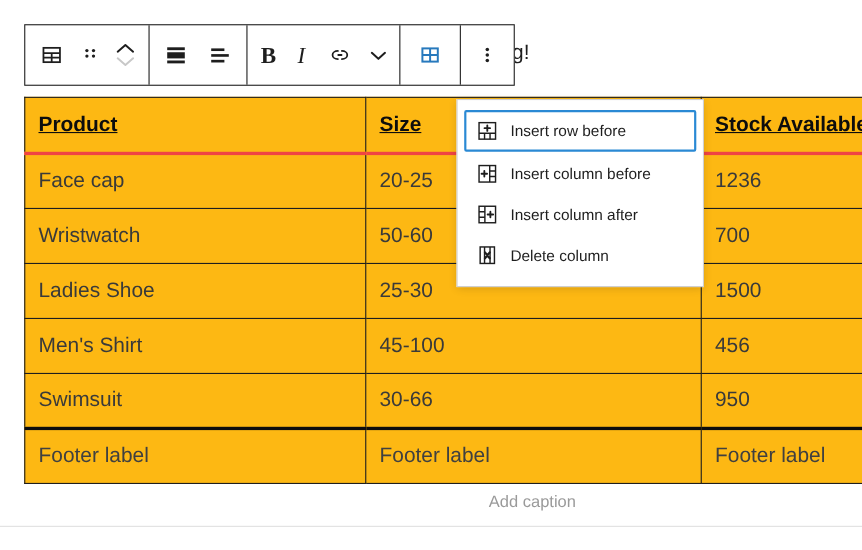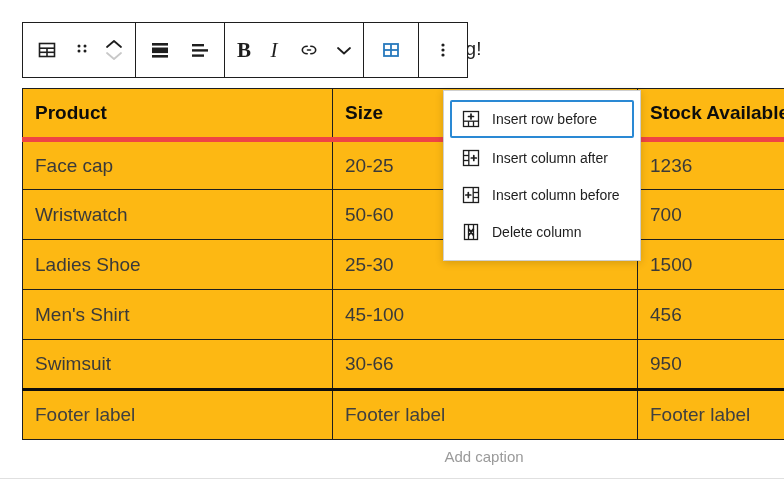--- a/index.html
+++ b/index.html
@@ -109,22 +109,23 @@
     vertical-align: middle;
     background: #fdb813;
     color: #3a3a3a;
     box-sizing: border-box;
     overflow: hidden;
     white-space: nowrap;
   }
   table.wp-table thead th {
     font-weight: bold;
     color: #0d0d0d;
-    border-bottom: 5px solid #ef4444;
+    border-bottom: 3px solid #ef4444;
     height: 51px;
+    text-decoration: underline;
   }
   table.wp-table tfoot td {
     color: #404040;
     border-top: 3px solid #0d0d0d;
   }
   .col-product { width: 310px; }
   .col-size    { width: 305px; }
   .col-stock   { width: 245px; }
 
   #table-caption {
@@ -145,28 +146,27 @@
     height: 1px;
     background: #e0e0e0;
     z-index: 6;
   }
 
   
   #table-menu {
     position: absolute;
     left: 415px;
     top: 90px;
-    width: 198px;
+    width: 225px;
     background: #ffffff;
     border: 1px solid #cfcfcf;
     box-shadow: 0 2px 8px rgba(0,0,0,0.16);
     padding: 6px 4px 8px 4px;
     z-index: 30;
     box-sizing: border-box;
-    margin-left: 28px;
   }
   .menu-item {
     display: flex;
     align-items: center;
     gap: 10px;
     height: 34px;
     padding: 0 8px;
     margin: 3px 2px;
     font-size: 14px;
     color: #1e1e1e;
@@ -355,40 +355,40 @@
     </span>
     <span>Insert row before</span>
   </div>
 
 
 
   <div class="menu-item">
     <span class="mi-icon">
       <svg width="20" height="20" viewBox="0 0 20 20" fill="none" aria-hidden="true">
         <rect x="2.5" y="2.5" width="15" height="15" stroke="#1e1e1e" stroke-width="1.3"></rect>
+        <line x1="12.2" y1="2.5" x2="12.2" y2="17.5" stroke="#1e1e1e" stroke-width="1.3"></line>
+        <line x1="12.2" y1="7.5" x2="17.5" y2="7.5" stroke="#1e1e1e" stroke-width="1.3"></line>
+        <line x1="12.2" y1="12.5" x2="17.5" y2="12.5" stroke="#1e1e1e" stroke-width="1.3"></line>
+        <path d="M7.3 7.5 L7.3 12.5 M4.8 10 L9.8 10" stroke="#1e1e1e" stroke-width="1.7" stroke-linecap="round"></path>
+      </svg>
+    </span>
+    <span>Insert column before</span>
+  </div>
+
+  <div class="menu-item">
+    <span class="mi-icon">
+      <svg width="20" height="20" viewBox="0 0 20 20" fill="none" aria-hidden="true">
+        <rect x="2.5" y="2.5" width="15" height="15" stroke="#1e1e1e" stroke-width="1.3"></rect>
         <line x1="7.8" y1="2.5" x2="7.8" y2="17.5" stroke="#1e1e1e" stroke-width="1.3"></line>
         <line x1="2.5" y1="7.5" x2="7.8" y2="7.5" stroke="#1e1e1e" stroke-width="1.3"></line>
         <line x1="2.5" y1="12.5" x2="7.8" y2="12.5" stroke="#1e1e1e" stroke-width="1.3"></line>
         <path d="M12.8 7.5 L12.8 12.5 M10.3 10 L15.3 10" stroke="#1e1e1e" stroke-width="1.7" stroke-linecap="round"></path>
       </svg>
     </span>
     <span>Insert column after</span>
-  </div>
-
-  <div class="menu-item">
-    <span class="mi-icon">
-      <svg width="20" height="20" viewBox="0 0 20 20" fill="none" aria-hidden="true">
-        <rect x="2.5" y="2.5" width="15" height="15" stroke="#1e1e1e" stroke-width="1.3"></rect>
-        <line x1="12.2" y1="2.5" x2="12.2" y2="17.5" stroke="#1e1e1e" stroke-width="1.3"></line>
-        <line x1="12.2" y1="7.5" x2="17.5" y2="7.5" stroke="#1e1e1e" stroke-width="1.3"></line>
-        <line x1="12.2" y1="12.5" x2="17.5" y2="12.5" stroke="#1e1e1e" stroke-width="1.3"></line>
-        <path d="M7.3 7.5 L7.3 12.5 M4.8 10 L9.8 10" stroke="#1e1e1e" stroke-width="1.7" stroke-linecap="round"></path>
-      </svg>
-    </span>
-    <span>Insert column before</span>
   </div>
 
   <div class="menu-item">
     <span class="mi-icon">
       <svg width="20" height="20" viewBox="0 0 20 20" fill="none" aria-hidden="true">
         <rect x="3.5" y="2.5" width="13" height="15" stroke="#1e1e1e" stroke-width="1.3"></rect>
         <line x1="7.5" y1="2.5" x2="7.5" y2="17.5" stroke="#1e1e1e" stroke-width="1.3"></line>
         <line x1="12.5" y1="2.5" x2="12.5" y2="17.5" stroke="#1e1e1e" stroke-width="1.3"></line>
         <path d="M7.9 7.4 L12.2 12.8 M12.2 7.4 L7.9 12.8" stroke="#1e1e1e" stroke-width="2" stroke-linecap="round"></path>
       </svg>

